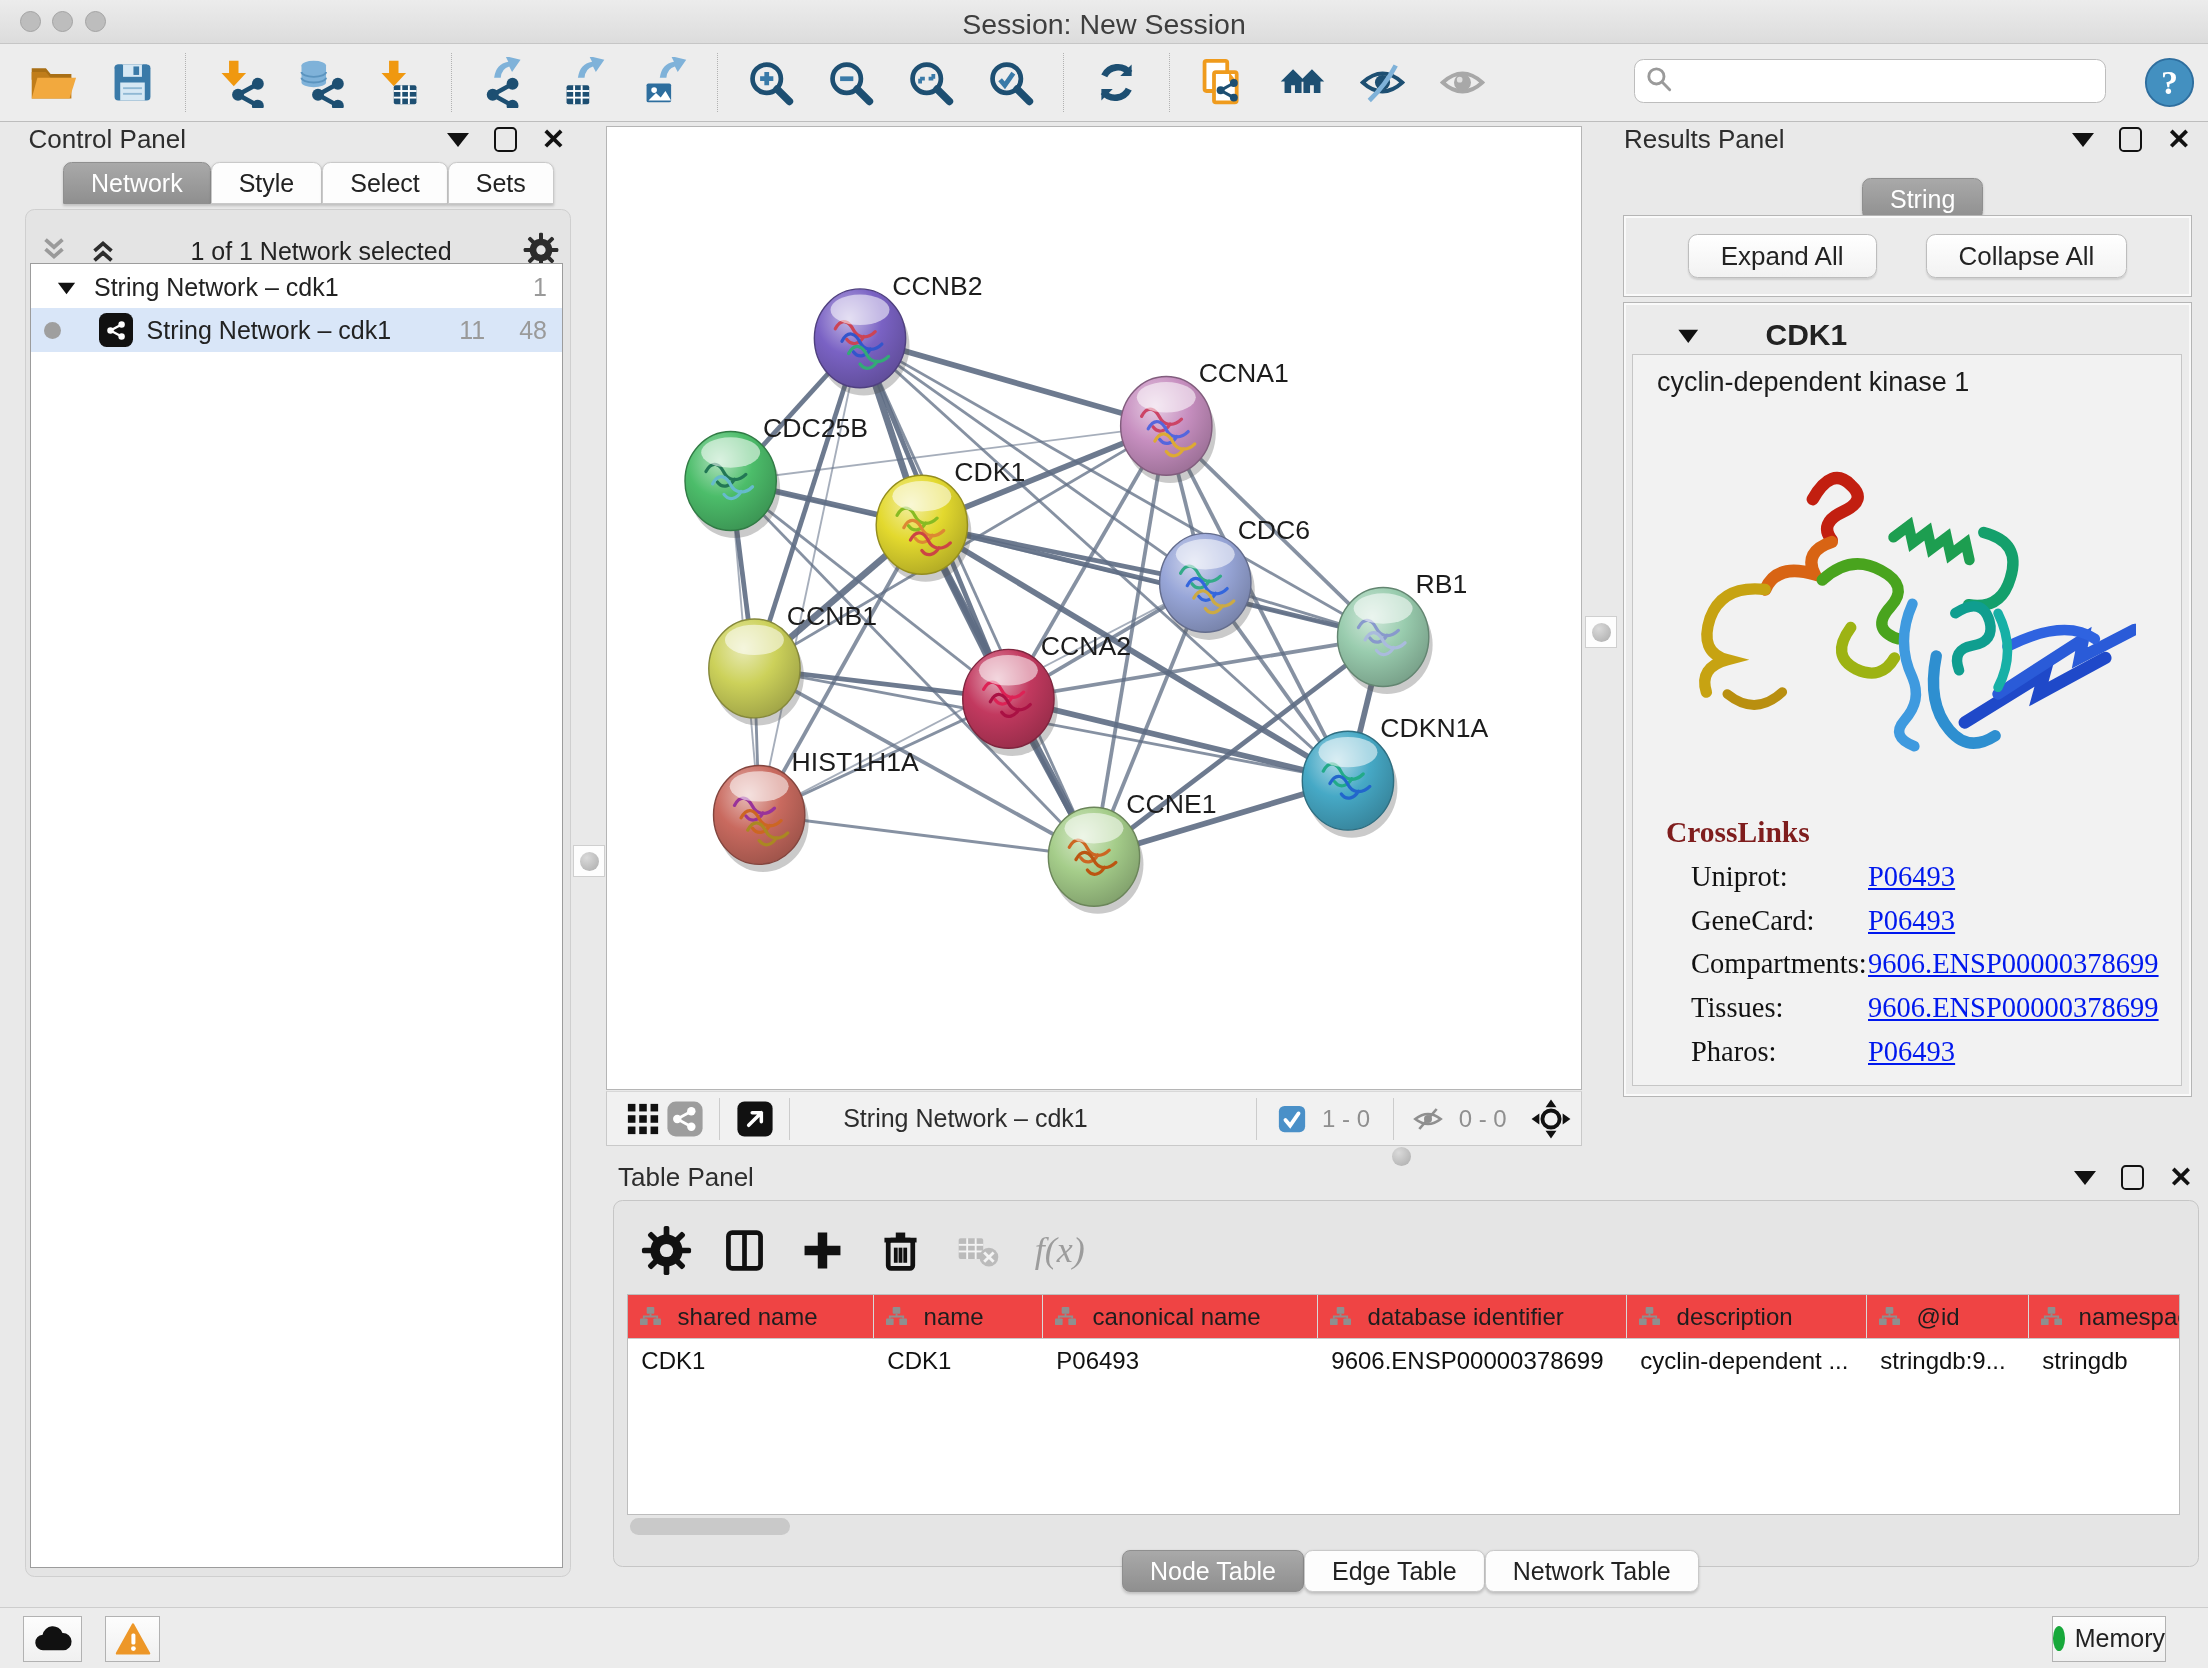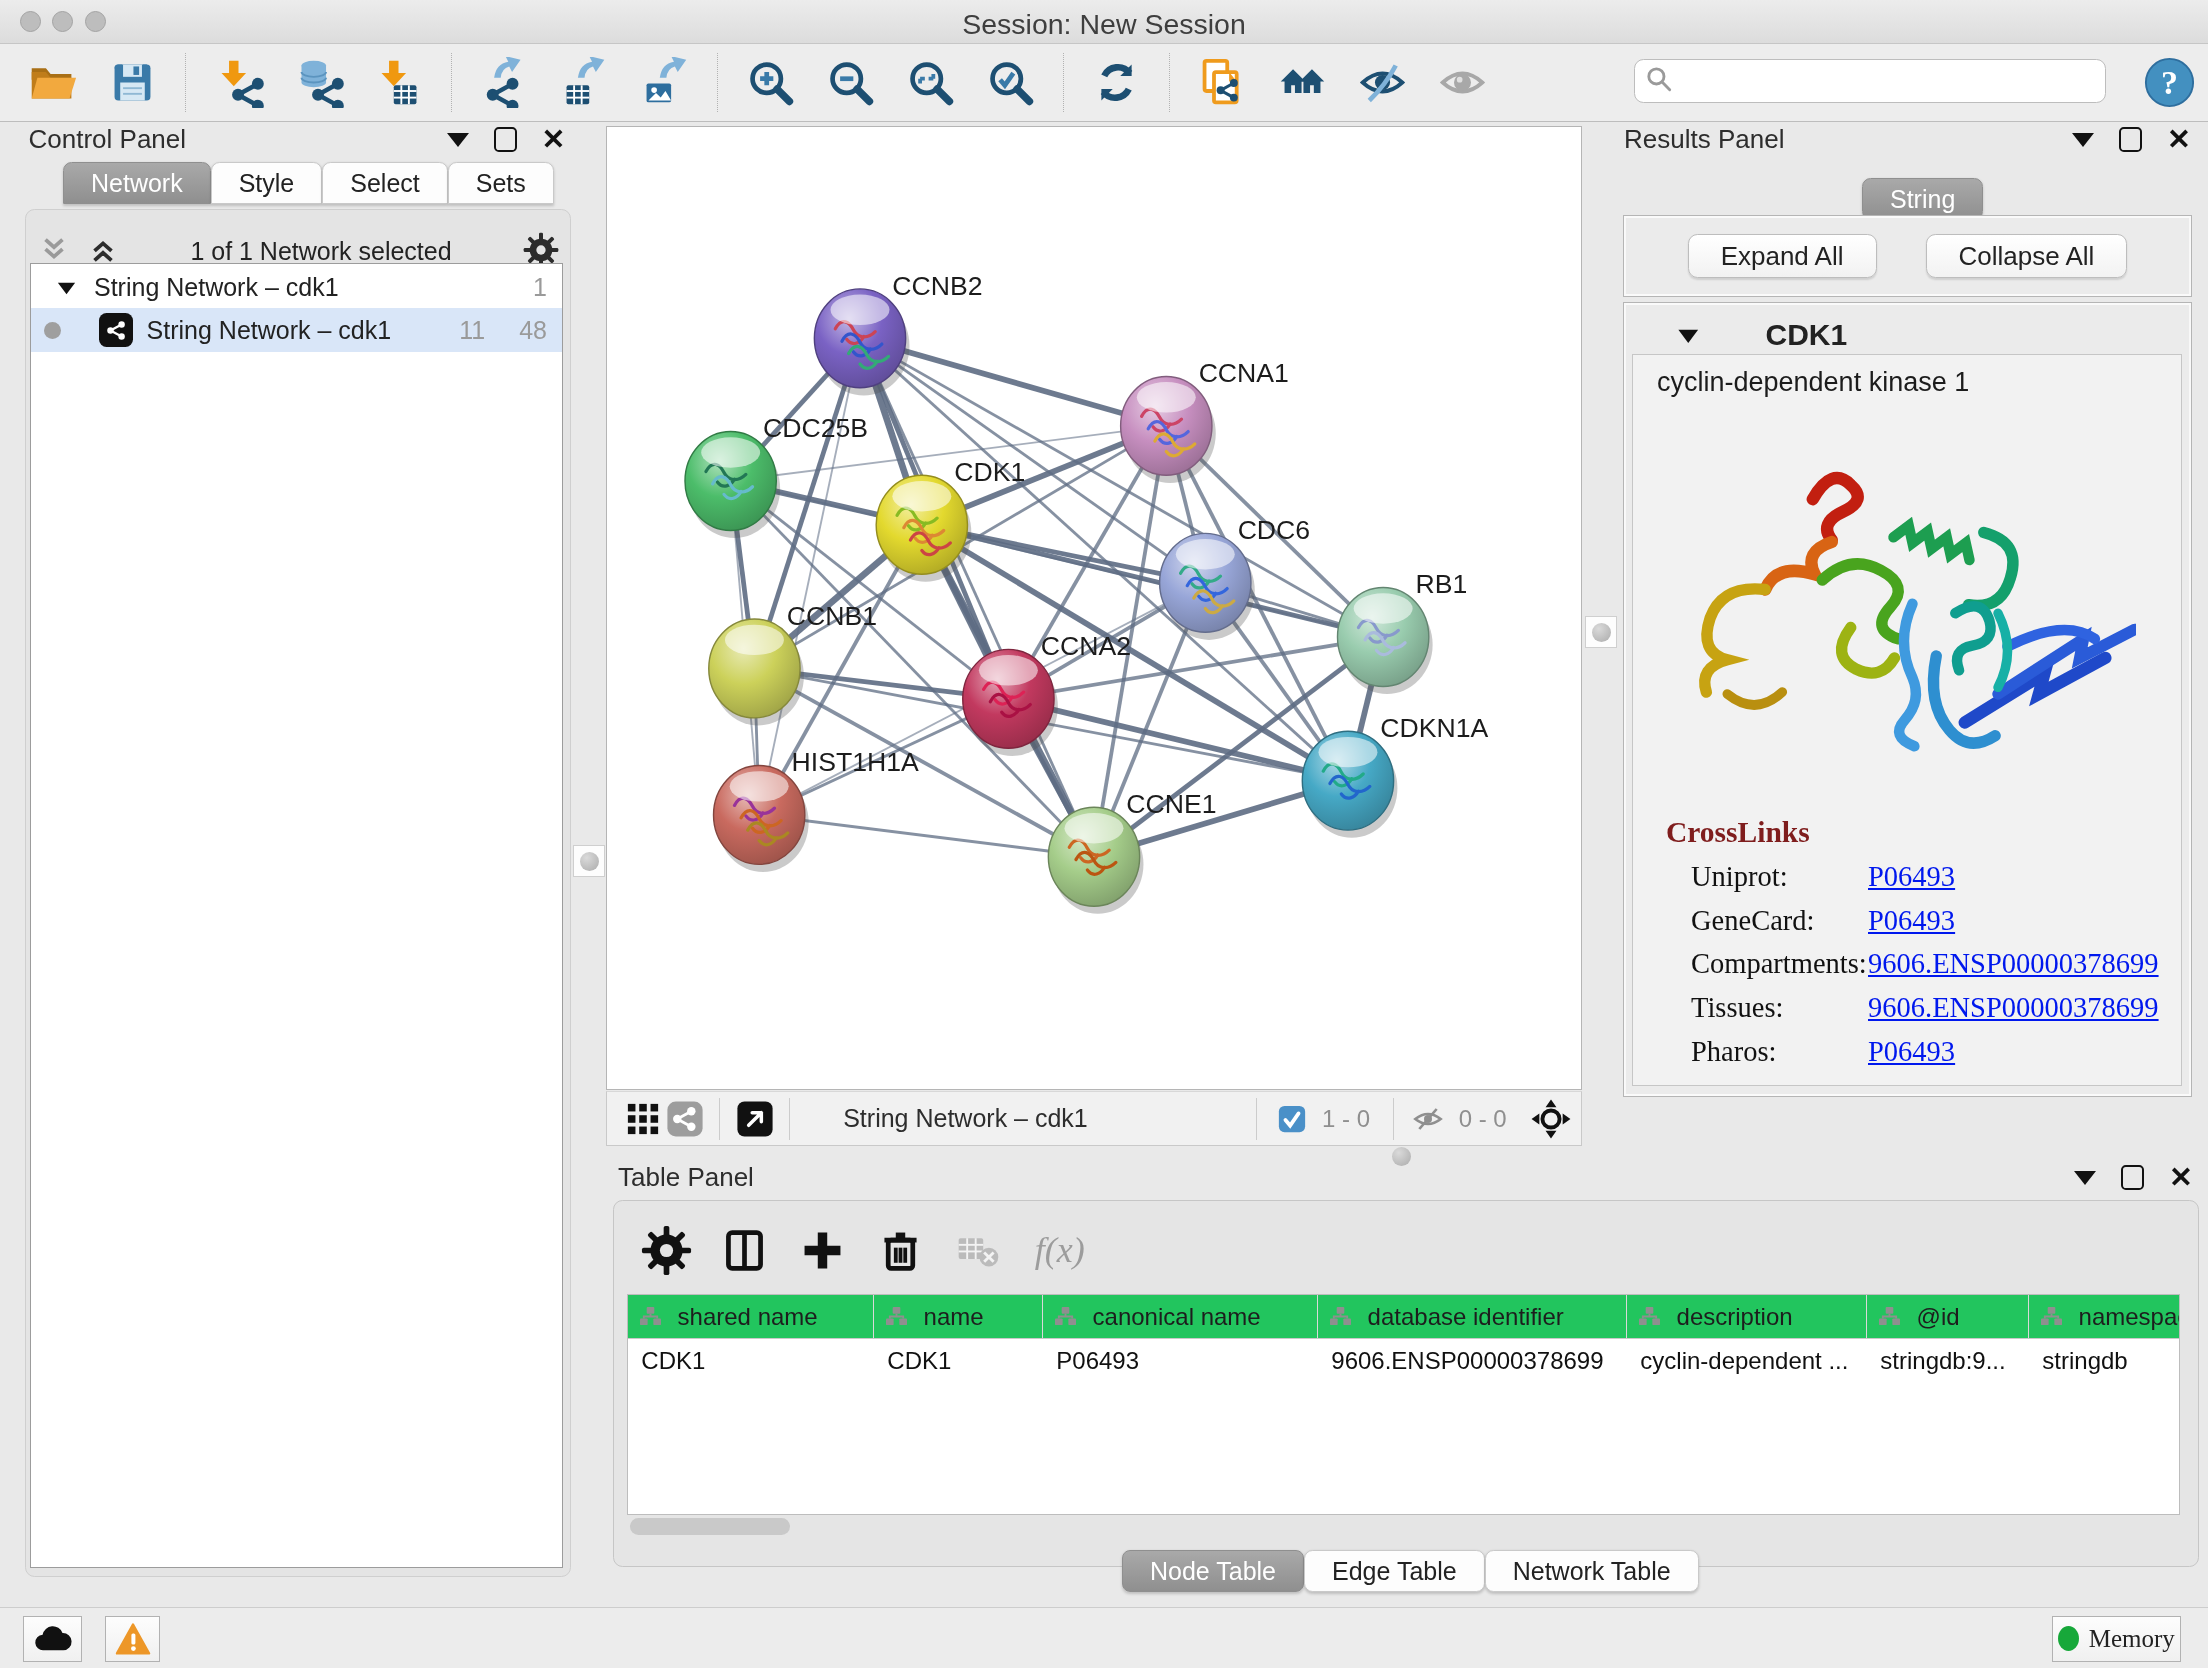--- a/index.html
+++ b/index.html
@@ -73,32 +73,32 @@
   #rp-crosslinks { left:1666px; top:816px; font-family:"Liberation Serif", serif; font-size:29.5px; font-weight:bold; color:#7f1d1d; }
   .cl-row { position:absolute; left:1691px; width:476px; font-family:"Liberation Serif", serif; font-size:28.5px; color:#111; }
   .cl-row a { position:absolute; left:177px; color:#0018ee; text-decoration:underline; white-space:nowrap; }
 
   
   #tp-header { left:618px; top:1162px; width:1575px; display:flex; justify-content:space-between; align-items:center; }
   #tp-body { left:613px; top:1200px; width:1586px; height:367px; background:#e5e5e5; border:1px solid #c6c6c6; border-radius:9.5px; }
   #tp-toolbar { left:639px; top:1216px; display:flex; align-items:center; gap:23px; height:68px; }
   #fx-label { font-family:"Liberation Serif", serif; font-style:italic; font-size:36px; color:#9c9c9c; padding-left:5.7px; }
   #tp-table { left:627px; top:1294px; width:1553px; height:221px; background:#fff; border:1px solid #bdbdbd; overflow:hidden; }
-  #tp-hrow { display:flex; height:44px; background:#22c55e; border-bottom:1px solid #c9c9c9; }
+  #tp-hrow { display:flex; height:44px; background:#ef4444; border-bottom:1px solid #c9c9c9; }
   .th { display:flex; align-items:center; gap:9.5px; padding-left:11.4px; font-size:24px; color:#1d1d1d; border-right:1px solid #d9d9d9; overflow:hidden; white-space:nowrap; flex:none; justify-content:flex-start; }
   .th svg { flex:none; }
   #tp-drow { display:flex; height:49px; }
   .td { padding:7.6px 0 0 13.3px; font-size:24px; color:#111; overflow:hidden; white-space:nowrap; flex:none; }
   #tp-scroll { left:630px; top:1518px; width:160px; height:17px; background:#c9c9c9; border-radius:8.6px; }
   #tp-tabs { left:1122px; top:1550px; display:flex; }
 
   
   #statusbar { left:0; top:1607px; width:2208px; height:61px; background:#ececec; border-top:1px solid #cdcdcd; }
   .sb-btn { position:absolute; top:7.6px; height:46px; background:linear-gradient(#fdfdfd,#f0f0f0); border:1.9px solid #b2b2b2; display:flex; align-items:center; justify-content:center; }
-  #memory-btn { left:2052px; width:129px; gap:9.5px; font-size:25px;font-family:Liberation Serif, serif; }
+  #memory-btn { left:2052px; width:114px; gap:9.5px; font-size:25px; }
   .mem-dot { width:21px; height:25px; border-radius:50%; background:#17a83a; }
 </style>
 </head>
 <body>
 
 <div id="titlebar" class="abs">
   <span class="traffic" style="left:20px"></span>
   <span class="traffic" style="left:52px"></span>
   <span class="traffic" style="left:85px"></span>
   <div id="win-title" class="abs">Session: New Session</div>

